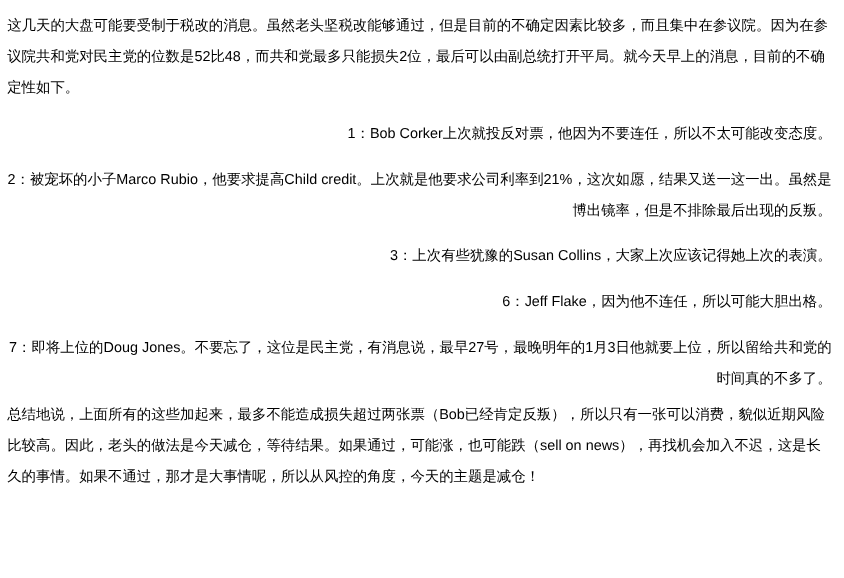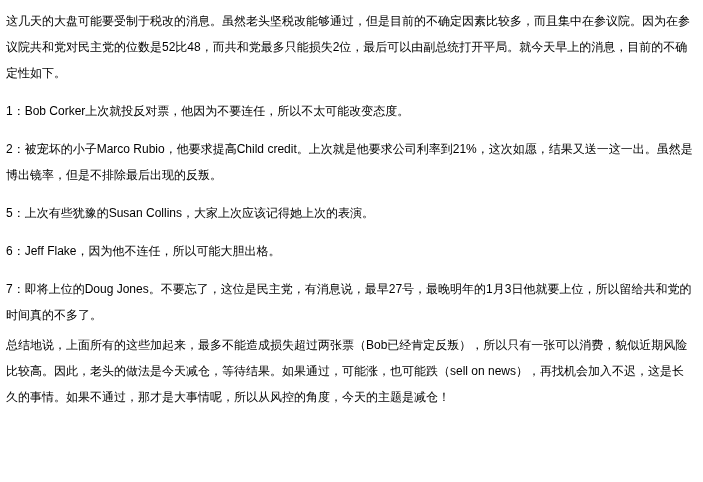--- a/index.html
+++ b/index.html
@@ -21,30 +21,31 @@
   .para {
     font-size: 12px;
     line-height: 26px;
     color: #000000;
     text-align: left;
     margin: 0 0 1px 0;
     word-break: break-word;
   }
   .para + .para {
     margin-top: 12px;
+    text-align: right;
   }
   .spacer {
     height: 3px;
   }
 </style>
 </head>
 <body>
 
 <div id="doc">
   <p class="para">这几天的大盘可能要受制于税改的消息。虽然老头坚税改能够通过，但是目前的不确定因素比较多，而且集中在参议院。因为在参议院共和党对民主党的位数是52比48，而共和党最多只能损失2位，最后可以由副总统打开平局。就今天早上的消息，目前的不确定性如下。</p>
   <p class="para">1：Bob Corker上次就投反对票，他因为不要连任，所以不太可能改变态度。</p>
   <p class="para">2：被宠坏的小子Marco Rubio，他要求提高Child credit。上次就是他要求公司利率到21%，这次如愿，结果又送一这一出。虽然是博出镜率，但是不排除最后出现的反叛。</p>
-  <p class="para">5：上次有些犹豫的Susan Collins，大家上次应该记得她上次的表演。</p>
+  <p class="para">3：上次有些犹豫的Susan Collins，大家上次应该记得她上次的表演。</p>
   <p class="para">6：Jeff Flake，因为他不连任，所以可能大胆出格。</p>
   <p class="para">7：即将上位的Doug Jones。不要忘了，这位是民主党，有消息说，最早27号，最晚明年的1月3日他就要上位，所以留给共和党的时间真的不多了。</p>
   <div class="spacer"></div>
   <p class="para">总结地说，上面所有的这些加起来，最多不能造成损失超过两张票（Bob已经肯定反叛），所以只有一张可以消费，貌似近期风险比较高。因此，老头的做法是今天减仓，等待结果。如果通过，可能涨，也可能跌（sell on news），再找机会加入不迟，这是长久的事情。如果不通过，那才是大事情呢，所以从风控的角度，今天的主题是减仓！</p>
 </div>
 
 </body></html>

